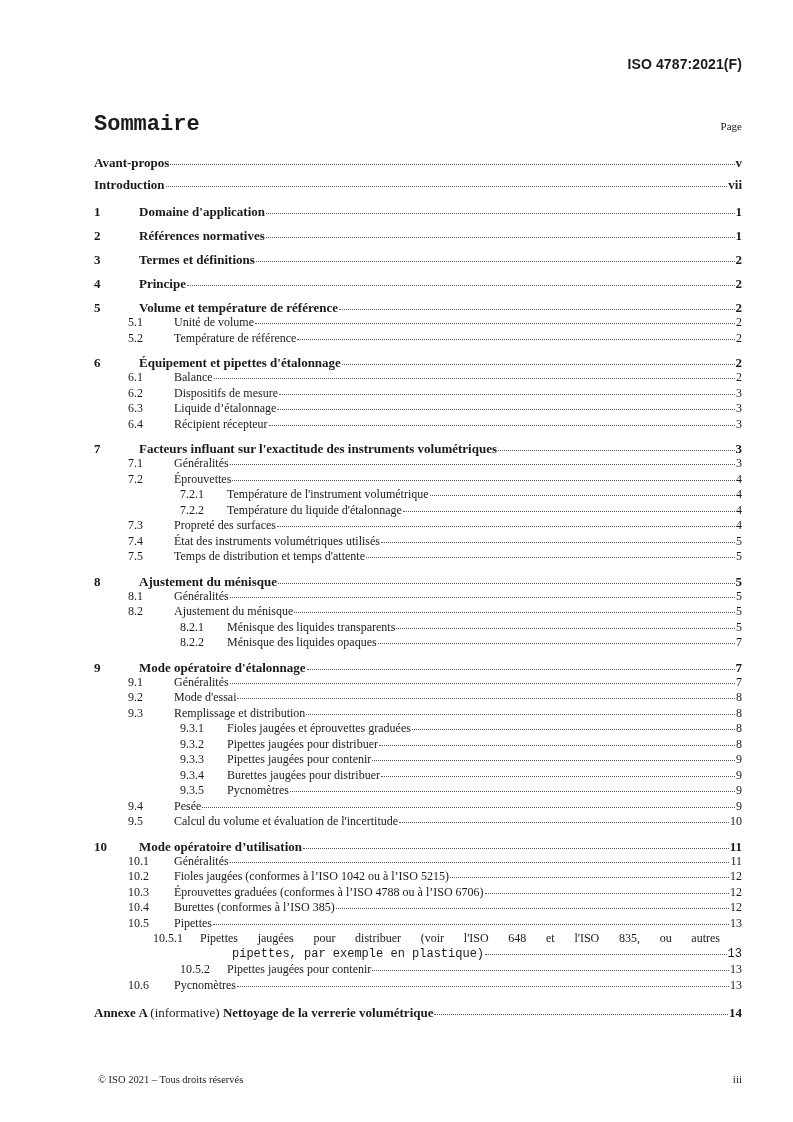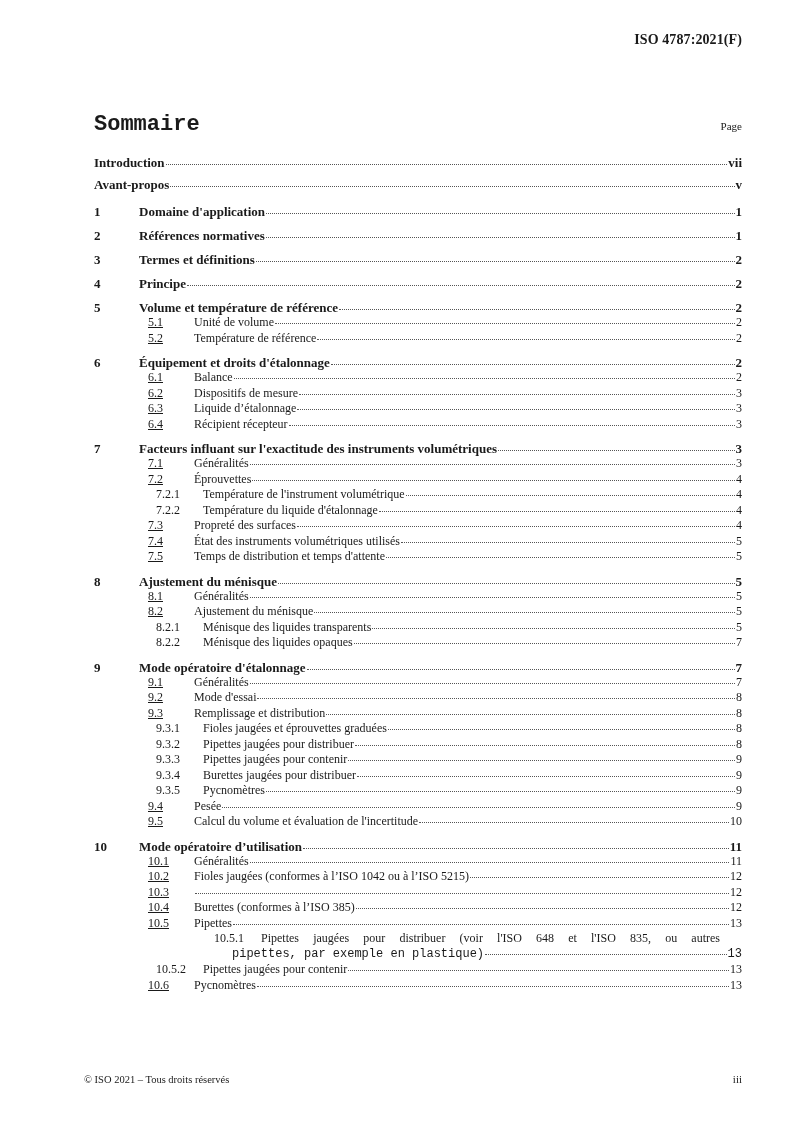--- a/index.html
+++ b/index.html
@@ -1,66 +1,66 @@
 <!DOCTYPE html>
 <html><head>
 <meta charset="utf-8">
 <style>
   html, body { margin:0; padding:0; background:#ffffff; }
   body { width:793px; height:1122px; position:relative; overflow:hidden;
          font-family:"DejaVu Serif", "Liberation Serif", serif; color:#1a1a1a; }
-  .page-header { position:absolute; right:51px; top:32px; font-weight:bold; font-size:14px;
-                 font-family:Liberation Serif, serif; letter-spacing:0.1px; }
+  .page-header { position:absolute; right:51px; top:56px; font-weight:bold; font-size:14px;
+                 font-family:Liberation Sans, sans-serif; letter-spacing:0.1px; }
   .title { position:absolute; left:94px; top:112px; font-size:22px; font-weight:bold;
            font-family:Liberation Mono, monospace; }
   .page-label { position:absolute; right:51px; top:120px; font-size:11px;
                 font-family:"Liberation Serif", serif;margin-left:41px; }
   .toc { position:absolute; left:94px; top:152px; width:648px; }
   .row { position:relative; display:flex; align-items:baseline; font-family:"Liberation Serif", serif; }
   .row.l0 { font-weight:bold; font-size:13px; height:22px; line-height:22px; }
   .row.l1 { font-weight:bold; font-size:13px; height:15px; line-height:15px; margin-top:9px; }
   .row.l2 { font-size:12px; height:15.5px; line-height:15.5px; }
   .row.l3 { font-size:12px; height:15.5px; line-height:15.5px; }
   .row.first-l1 { margin-top:8px; }
   .num { flex:none; }
   .l1 .num { width:45px; }
-  .l2 .num { width:46px; margin-left:54px;text-decoration:underline; }
-  .l3 .num { width:47px; margin-left:62px; }
+  .l2 .num { width:46px; margin-left:34px; }
+  .l3 .num { width:47px; margin-left:86px; }
   .text { flex:none; white-space:nowrap; }
   .leader { flex:1 1 auto; border-bottom:1px dotted #555; margin:0 1px; height:0; position:relative; top:-2px; min-width:8px; }
   .pg { flex:none; text-align:right; }
   .l0 .pg, .l1 .pg { font-weight:bold; }
   .wrap { position:relative; font-family:"Liberation Serif", serif; font-size:12px; }
   .wrap .line1 { display:flex; height:15.5px; line-height:15.5px; }
-  .wrap .line1 .num { width:47px; margin-left:120px; }
+  .wrap .line1 .num { width:47px; margin-left:59px; }
   .wrap .line1 .text { flex:1; text-align:justify; text-align-last:justify; white-space:normal; padding-right:22px; }
   .wrap .line2 { display:flex; align-items:baseline; height:15.5px; line-height:15.5px; margin-left:138px;font-family:Liberation Mono, monospace; }
   .annex { margin-top:9px; font-size:13px; height:15px; line-height:15px; }
   .annex .normal { font-weight:normal; }
-  .footer-left { position:absolute; left:84px; top:1074px; font-size:10.5px; font-family:"Liberation Serif", serif; }
+  .footer-left { position:absolute; left:98px; top:1074px; font-size:10.5px; font-family:"Liberation Serif", serif; }
   .footer-right { position:absolute; right:51px; top:1073px; font-size:11px; font-family:"Liberation Serif", serif; }
 </style>
 </head>
 <body>
 
 <div class="page-header">ISO 4787:2021(F)</div>
 <div class="title">Sommaire</div>
 <div class="page-label">Page</div>
 
 <div class="toc">
 
   <div class="row l0">
+    <span class="text">Avant-propos</span>
+      <span class="leader"></span>
+      <span class="pg">v</span>
+  </div>
+  <div class="row l0">
     <span class="text">Introduction</span>
       <span class="leader"></span>
       <span class="pg">vii</span>
-  </div>
-  <div class="row l0">
-    <span class="text">Avant-propos</span>
-      <span class="leader"></span>
-      <span class="pg">v</span>
   </div>
 
   <div class="row l1 first-l1">
     <span class="num">1</span>
       <span class="text">Domaine d'application</span>
       <span class="leader"></span>
       <span class="pg">1</span>
   </div>
 
   <div class="row l1">
@@ -98,21 +98,21 @@
   </div>
   <div class="row l2">
     <span class="num">5.2</span>
       <span class="text">Température de référence</span>
       <span class="leader"></span>
       <span class="pg">2</span>
   </div>
 
   <div class="row l1">
     <span class="num">6</span>
-      <span class="text">Équipement et droits d'étalonnage</span>
+      <span class="text">Équipement et pipettes d'étalonnage</span>
       <span class="leader"></span>
       <span class="pg">2</span>
   </div>
   <div class="row l2">
     <span class="num">6.1</span>
       <span class="text">Balance</span>
       <span class="leader"></span>
       <span class="pg">2</span>
   </div>
   <div class="row l2">
@@ -294,20 +294,21 @@
       <span class="pg">11</span>
   </div>
   <div class="row l2">
     <span class="num">10.2</span>
       <span class="text">Fioles jaugées (conformes à l’ISO 1042 ou à l’ISO 5215)</span>
       <span class="leader"></span>
       <span class="pg">12</span>
   </div>
   <div class="row l2">
     <span class="num">10.3</span>
+      <span class="text">Éprouvettes graduées (conformes à l’ISO 4788 ou à l’ISO 6706)</span>
       <span class="leader"></span>
       <span class="pg">12</span>
   </div>
   <div class="row l2">
     <span class="num">10.4</span>
       <span class="text">Burettes (conformes à l’ISO 385)</span>
       <span class="leader"></span>
       <span class="pg">12</span>
   </div>
   <div class="row l2">
@@ -333,16 +334,21 @@
       <span class="leader"></span>
       <span class="pg">13</span>
   </div>
   <div class="row l2">
     <span class="num">10.6</span>
       <span class="text">Pycnomètres</span>
       <span class="leader"></span>
       <span class="pg">13</span>
   </div>
 
+  <div class="row l0 annex">
+    <span class="text"><span>Annexe A</span> <span class="normal">(informative)</span> <span>Nettoyage de la verrerie volumétrique</span></span>
+      <span class="leader"></span>
+      <span class="pg">14</span>
+  </div>
 </div>
 
 <div class="footer-left">© ISO 2021 – Tous droits réservés</div>
 <div class="footer-right">iii</div>
 
 </body></html>

